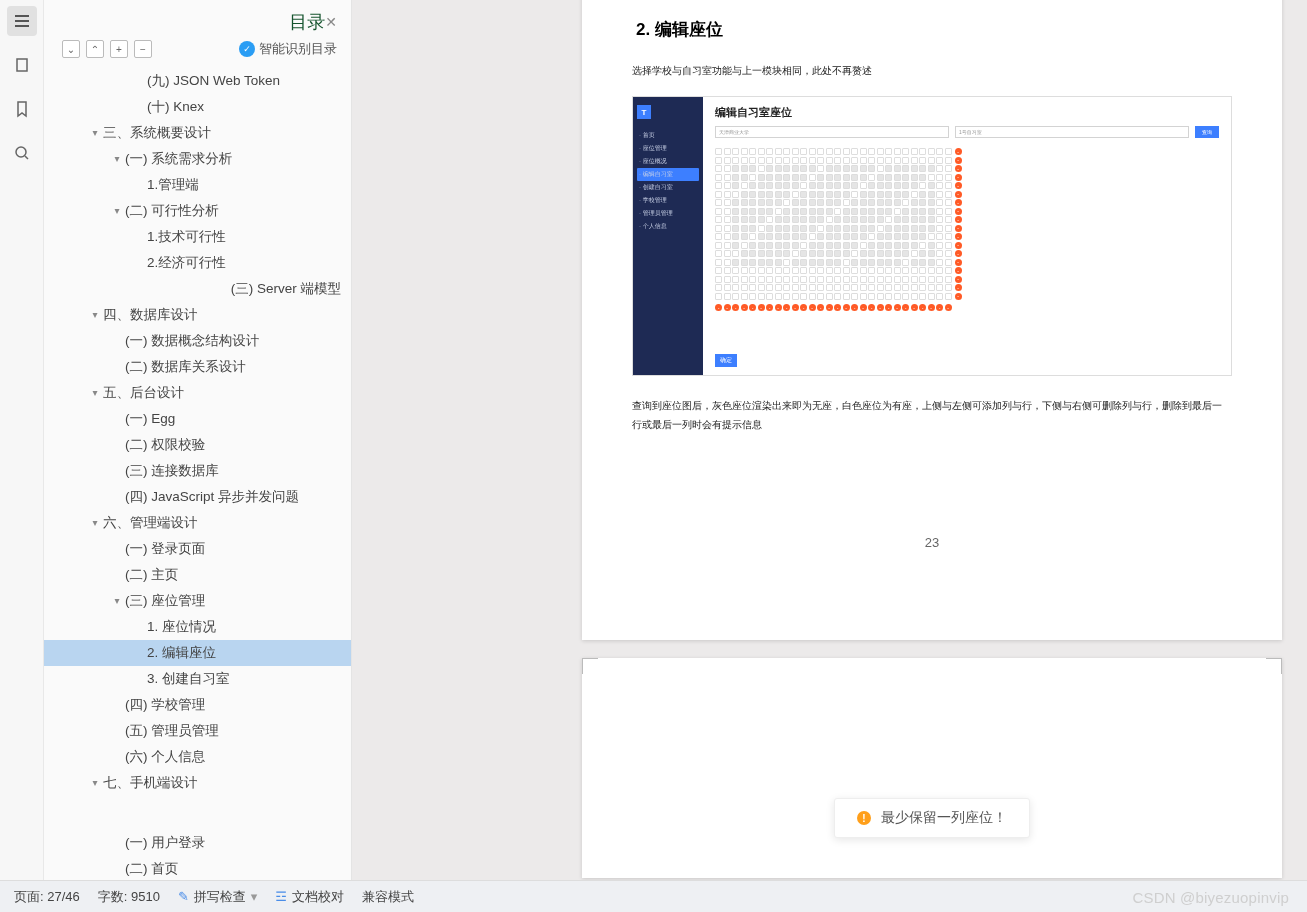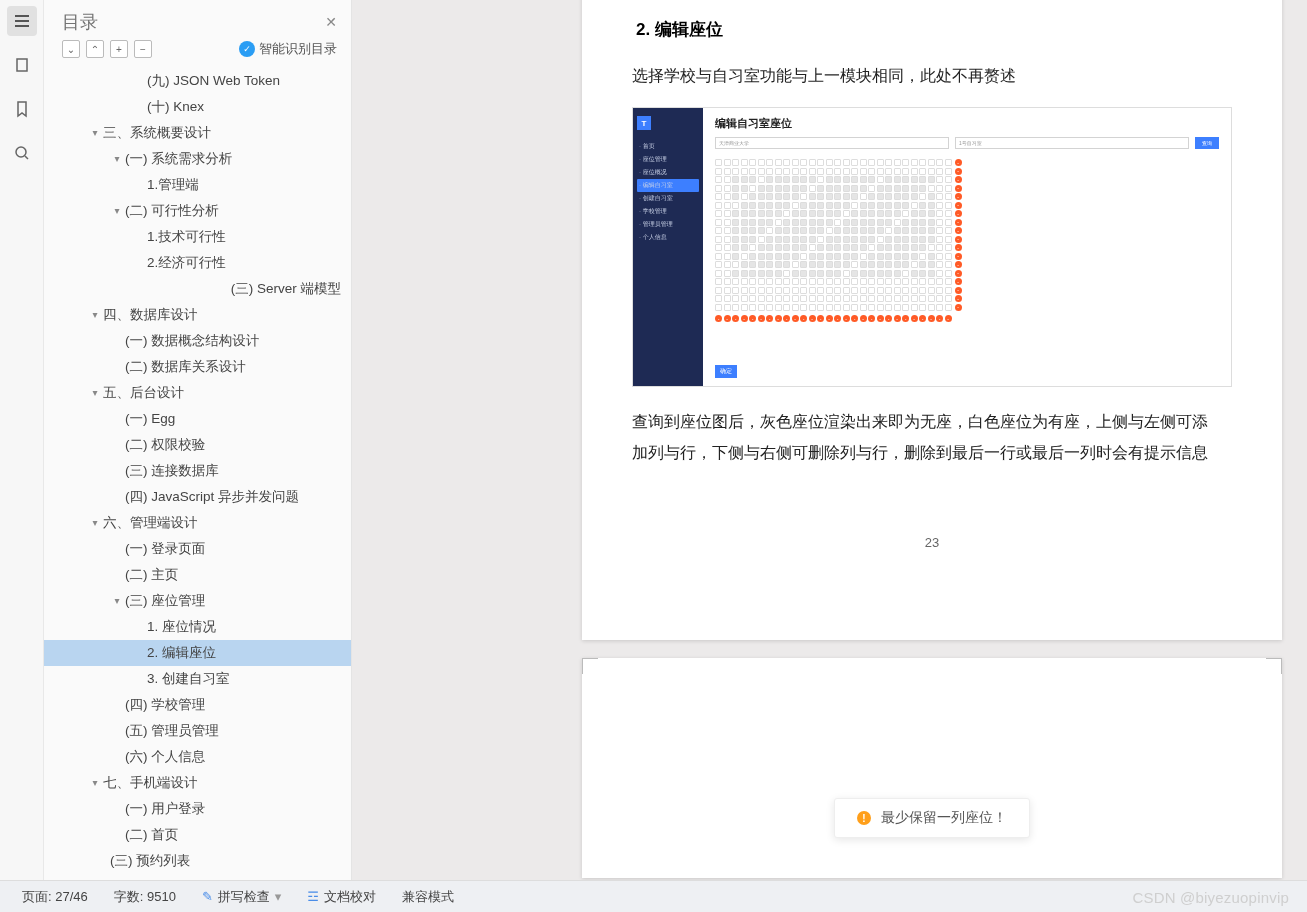--- a/index.html
+++ b/index.html
@@ -4,39 +4,39 @@
 <style>
   * { box-sizing: border-box; margin: 0; padding: 0; }
   body { font-family: "Microsoft YaHei", "PingFang SC", Arial, sans-serif; background: #f7f7f7; width: 1307px; height: 912px; overflow: hidden; position: relative; }
   
   .left-rail { position: absolute; left: 0; top: 0; width: 44px; height: 880px; background: #f7f7f7; display: flex; flex-direction: column; align-items: center; padding-top: 6px; gap: 14px; border-right: 1px solid #e8e8e8;}
   .rail-btn { width: 30px; height: 30px; display:flex; align-items:center; justify-content:center; color:#555; border-radius:4px; cursor:pointer;}
   .rail-btn.active { background:#e1e1e1; }
   
   .toc-panel { position:absolute; left:44px; top:0; width:308px; height:880px; background:#fafafa; border-right:1px solid #e4e4e4; display:flex; flex-direction:column;}
   .toc-header { display:flex; align-items:center; padding:10px 14px 6px 18px; }
-  .toc-title { font-size:18px; color:#737373; flex:1; font-weight:500;}
+  .toc-title { font-size:18px; color:#14532d; flex:1; font-weight:500;text-align:right;}
   .toc-close { color:#888; cursor:pointer; font-size:14px;}
   .toc-toolbar { display:flex; align-items:center; padding:0 14px 6px 18px; gap:6px;}
   .toc-tool { width:18px; height:18px; border:1px solid #bbb; border-radius:2px; display:flex; align-items:center; justify-content:center; font-size:10px; color:#666; cursor:pointer; background:#fff;}
   .toc-smart { margin-left:auto; display:flex; align-items:center; color:#555; font-size:13px; gap:4px; cursor:pointer;}
   .smart-badge { width:16px; height:16px; background:#2a9df4; border-radius:50%; display:flex; align-items:center; justify-content:center; color:#fff; font-size:9px;}
   
   .toc-body { flex:1; overflow-y:auto; padding:4px 0 10px 0; }
   .toc-item { display:flex; align-items:center; padding:2px 10px 2px 0; font-size:13.5px; color:#444; line-height:22px; cursor:pointer; white-space:nowrap; overflow:hidden; text-overflow:ellipsis;}
   .toc-item.selected { background:#b9d5f0; }
   .chev { width:14px; height:14px; display:inline-flex; align-items:center; justify-content:center; color:#888; font-size:10px; margin-right:1px; flex-shrink:0;}
   .chev.blank { visibility:hidden;}
   
   .doc-area { position:absolute; left:352px; top:0; right:0; height:880px; background:#eceaea; overflow:hidden;}
   .page { position:absolute; background:#fff; box-shadow:0 1px 4px rgba(0,0,0,0.15);}
   .page1 { left:230px; top:-10px; width:700px; height:650px; padding:20px 60px 20px 50px;}
   .page2 { left:230px; top:658px; width:700px; height:220px; padding:80px 60px 20px 50px;}
   .sec-heading { font-size:17px; font-weight:700; color:#000; margin:8px 0 20px 4px;}
-  .para { font-size:16px; color:#222; line-height:1.9; margin-bottom:16px;}
+  .para { font-size:10px; color:#222; line-height:1.9; margin-bottom:16px;}
   .pagenum { text-align:center; font-size:13px; color:#666; position:absolute; bottom:90px; left:0; right:0;}
   
   .shot { border:1px solid #ddd; width:600px; height:280px; margin:10px 0 20px 0; display:flex; background:#fff; position:relative;}
   .shot-side { width:70px; background:#1e2a54; color:#cbd3e8; font-size:6px; padding:8px 4px; display:flex; flex-direction:column; gap:6px;}
   .shot-side .logo { width:14px; height:14px; background:#3d7fff; color:#fff; display:flex; align-items:center; justify-content:center; font-size:8px; font-weight:700; margin-bottom:4px;}
   .shot-side .sitem { padding:2px 2px; border-radius:1px;}
   .shot-side .sitem.active { background:#3d7fff;}
   .shot-main { flex:1; padding:8px 12px; overflow:hidden; position:relative;}
   .shot-title { font-size:11px; font-weight:700; color:#222; margin-bottom:6px;}
   .shot-filter { display:flex; gap:6px; margin-bottom:10px;}
@@ -49,21 +49,21 @@
   .seat.w { background:#fff;}
   .plus-col { display:flex; flex-direction:column; gap:1.5px; margin-left:3px;}
   .plus-row-bottom { display:flex; gap:1.5px; margin-top:3px;}
   .pdot { width:7px; height:7px; background:#ff5a26; border-radius:50%; color:#fff; font-size:5px; display:flex; align-items:center; justify-content:center;}
   .confirm-btn { position:absolute; bottom:8px; left:12px; background:#3d7fff; color:#fff; font-size:6px; padding:2px 5px;}
   
   .toast { position:absolute; left:50%; transform:translateX(-50%); top:140px; background:#fff; border:1px solid #eee; border-radius:3px; box-shadow:0 2px 8px rgba(0,0,0,0.1); padding:10px 22px; display:flex; align-items:center; gap:10px; font-size:14px; color:#555;}
   .toast-icon { width:14px; height:14px; background:#ff9f1a; border-radius:50%; color:#fff; display:flex; align-items:center; justify-content:center; font-size:10px; font-weight:700;}
   
   .statusbar { position:absolute; left:0; bottom:0; right:0; height:32px; background:#eef0f3; border-top:1px solid #ddd; display:flex; align-items:center; padding:0 14px; font-size:13px; color:#444; gap:18px;}
-  .stat-item { display:flex; align-items:center; gap:5px; cursor:pointer;margin-left:8px;}
+  .stat-item { display:flex; align-items:center; gap:5px; cursor:pointer;}
   .stat-icon { color:#4a8de8; font-size:13px;}
   
   .watermark { position:absolute; right:18px; bottom:6px; font-size:15px; color:#cfcfcf; letter-spacing:0.2px; pointer-events:none;}
   .page-corner { position:absolute; width:16px; height:16px; border:1px solid #bbb;}
   .tl { top:0; left:0; border-right:none; border-bottom:none;}
   .tr { top:0; right:0; border-left:none; border-bottom:none;}
 </style>
 </head>
 <body>
 
@@ -214,21 +214,21 @@
         <span>(五)  管理员管理</span>
       </div>
       <div class="toc-item" style="padding-left: 66px;">
         <span class="chev blank">▸</span>
         <span>(六)  个人信息</span>
       </div>
       <div class="toc-item" style="padding-left: 44px;">
         <span class="chev">▾</span>
         <span>七、手机端设计</span>
       </div>
-      <div class="toc-item" style="padding-left: 66px;">
+      <div class="toc-item" style="padding-left: 66px; margin-top: 34px;">
         <span class="chev blank">▸</span>
         <span>(一)  用户登录</span>
       </div>
       <div class="toc-item" style="padding-left: 66px;">
         <span class="chev blank">▸</span>
         <span>(二)  首页</span>
       </div>
       <div class="toc-item" style="padding-left: 66px;">
         <span>(三)  预约列表</span>
       </div>

